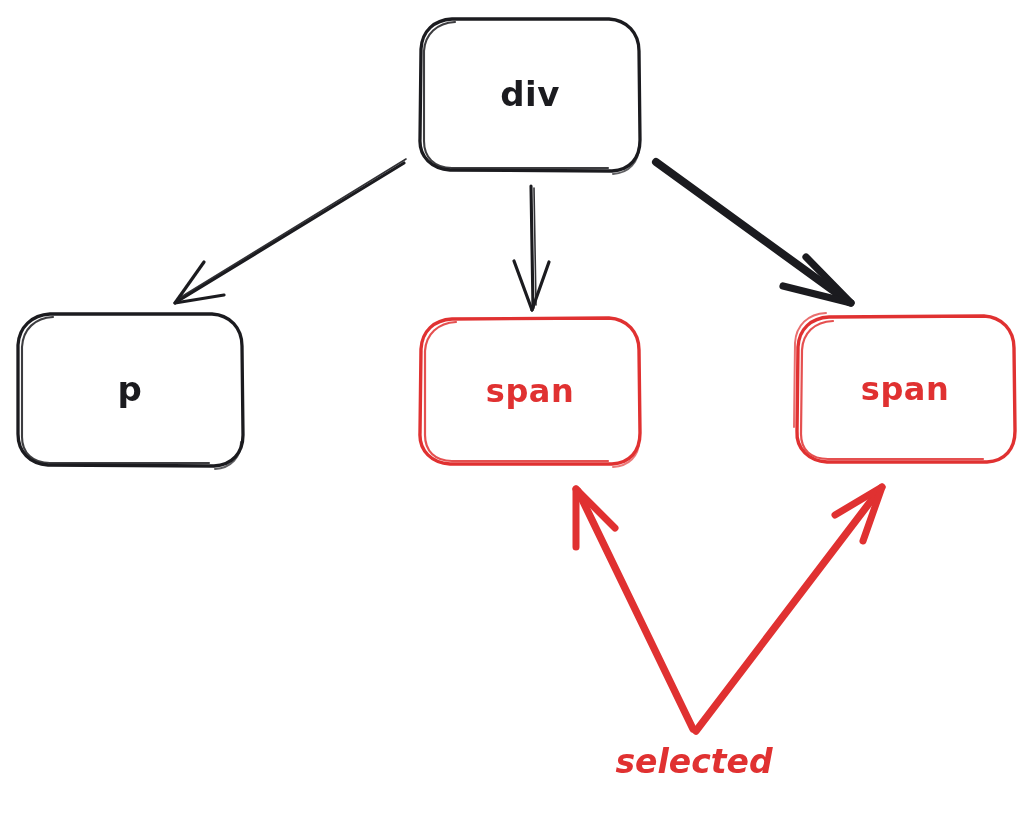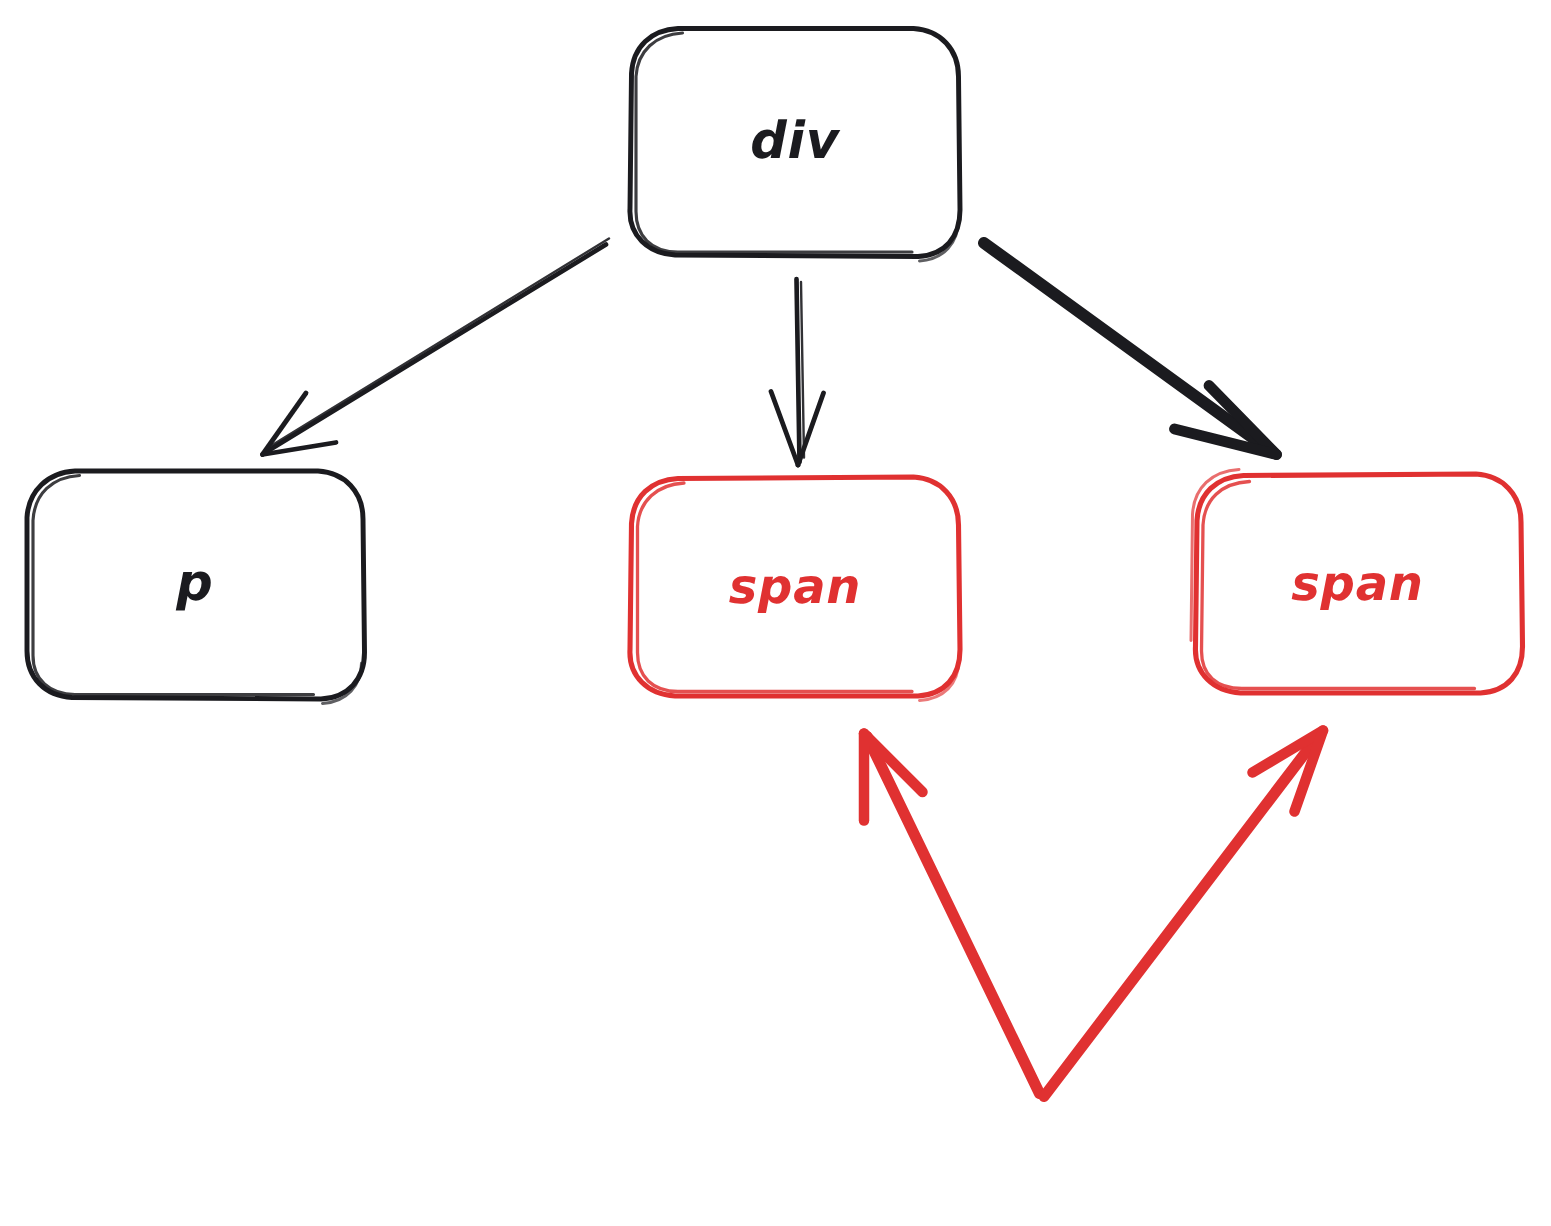--- a/index.html
+++ b/index.html
@@ -23,21 +23,20 @@
     width: 1034px;
     height: 817px;
     display: block;
   }
   .node-label {
     position: absolute;
     display: flex;
     align-items: center;
     justify-content: center;
     font-family: "DejaVu Sans", sans-serif;
-    font-style: italic;
     font-weight: 700;
     letter-spacing: 0.5px;
     pointer-events: none;
     user-select: none;
   }
   .label-div {
     left: 420px; top: 18px; width: 220px; height: 152px;
     font-size: 34px;
     color: #1b1b1f;
   }
@@ -145,14 +144,15 @@
   </svg>
 
   <div class="node-label label-div">div</div>
 
   <div class="node-label label-p">p</div>
 
   <div class="node-label label-span-1">span</div>
 
   <div class="node-label label-span-2">span</div>
 
+  <div class="annotation-label">selected</div>
 
 </div>
 
 </body></html>

